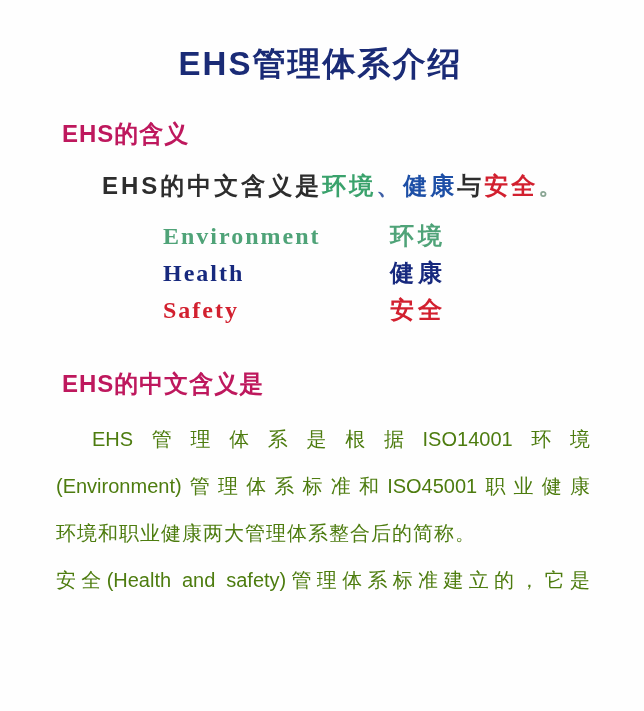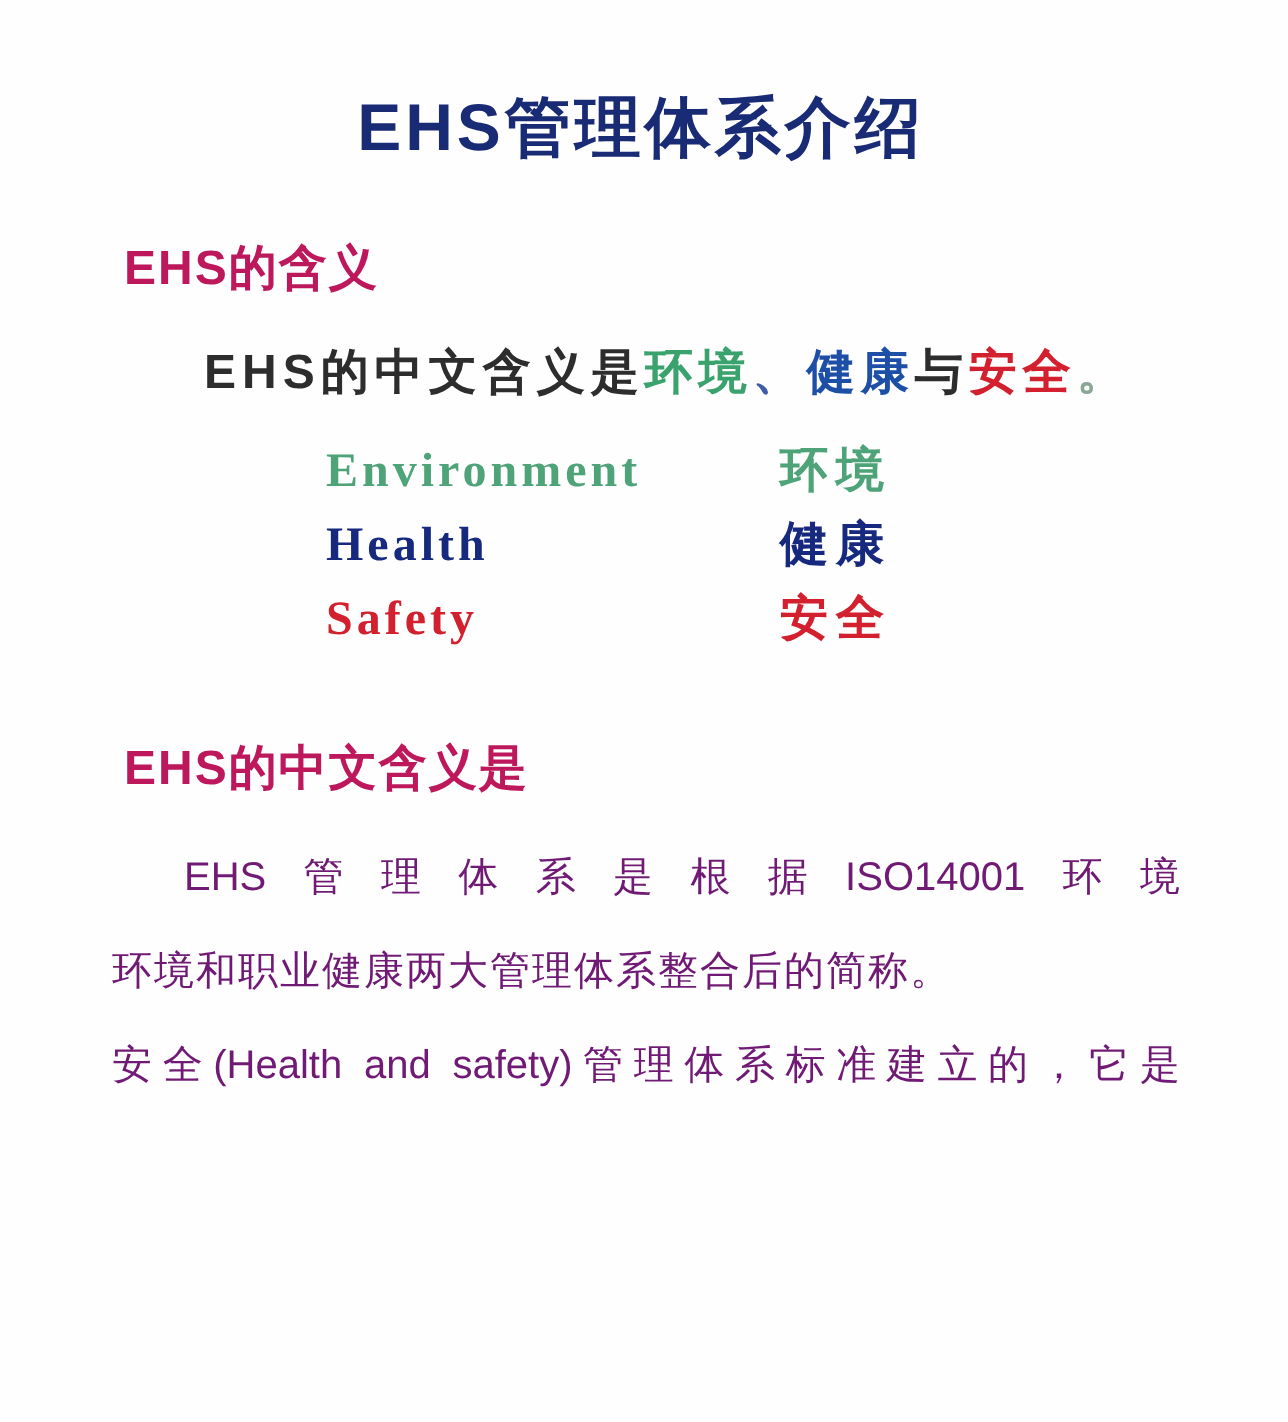--- a/index.html
+++ b/index.html
@@ -36,21 +36,21 @@
     width:227px;
     font-family:"Liberation Serif", serif;
     font-weight:700; font-size:24px; letter-spacing:2px;
   }
   .glossary-zh {
     font-family:"Liberation Serif", serif;
     font-weight:700; font-size:24px; letter-spacing:4px;
   }
   .intro-paragraph {
     position:absolute; top:416px; left:56px; width:534px;
-    font-size:20px; color:#701a75;
+    font-size:20px; color:#4d7c0f;
   }
   .para-line {
     height:47px; line-height:47px;
     text-align:justify; text-align-last:justify;
     text-justify:inter-character;
     overflow:hidden;
   }
   .para-line.first { padding-left:36px; }
   .para-line.last  { text-align-last:left; letter-spacing:1px; }
 </style>
@@ -79,17 +79,18 @@
     <div class="glossary-row">
       <span class="glossary-en" style="color: rgb(210, 32, 47);">Safety</span>
       <span class="glossary-zh" style="color: rgb(210, 32, 47);">安全</span>
     </div>
   </div>
 
   <div class="section-heading heading-intro">EHS的中文含义是</div>
 
   <div class="intro-paragraph">
     <div class="para-line first">EHS管理体系是根据ISO14001环境</div>
+    <div class="para-line">(Environment)管理体系标准和ISO45001职业健康</div>
     <div class="para-line last">环境和职业健康两大管理体系整合后的简称。</div>
     <div class="para-line">安全(Health and safety)管理体系标准建立的，它是</div>
   </div>
 
 </div>
 
 </body></html>

